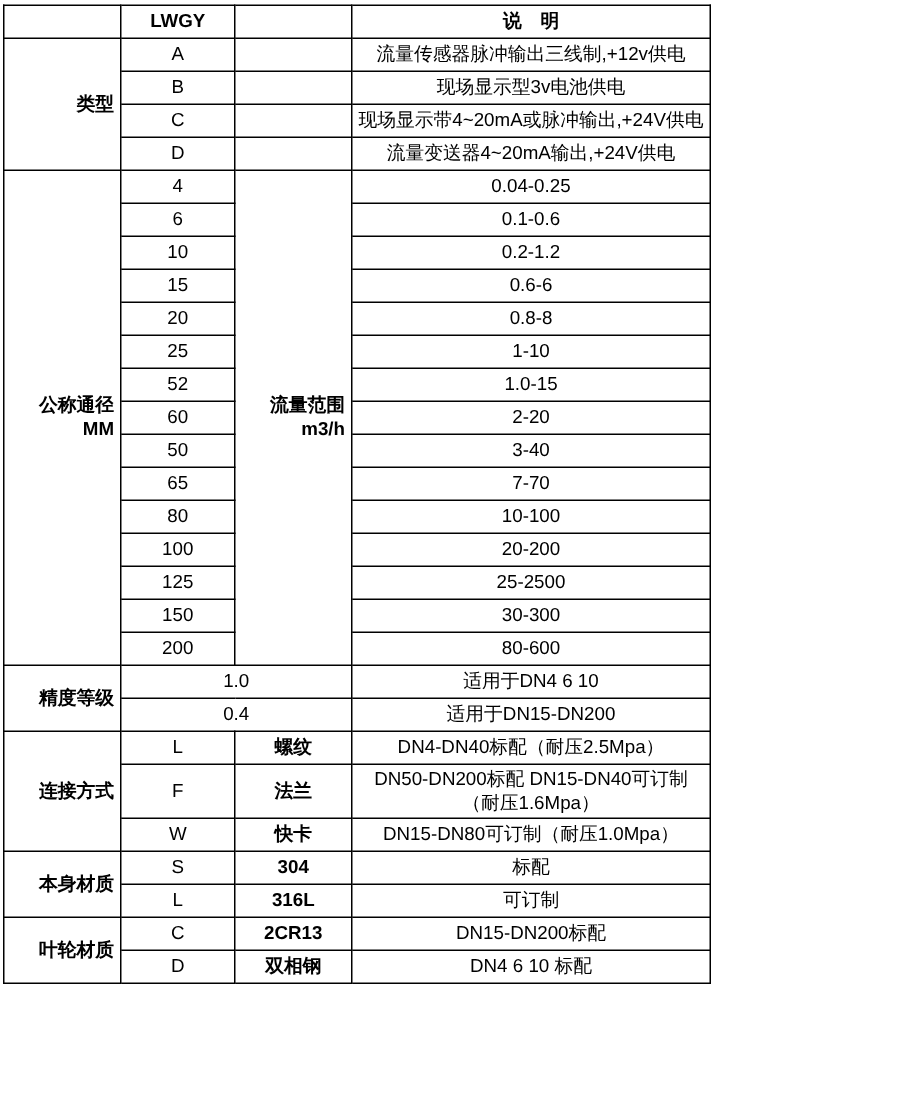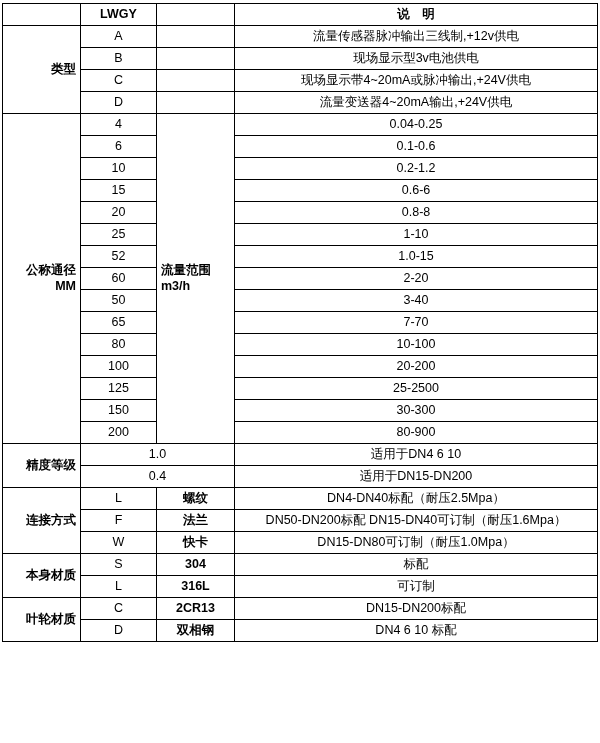--- a/index.html
+++ b/index.html
@@ -8,21 +8,21 @@
     background: #ffffff;
   }
   body {
     width: 600px;
     height: 743px;
     font-family: "Liberation Sans", sans-serif;
     color: #000;
   }
   #spec-table {
     border-collapse: collapse;
-    width: 596px;
+    width: 472px;
     margin: 3px 2px 0 2px;
     table-layout: fixed;
   }
   #spec-table td {
     border: 1px solid #000;
     font-size: 12.5px;
     line-height: 1.25;
     padding: 2px 4px;
     vertical-align: middle;
     height: 22px;
@@ -31,21 +31,21 @@
   .col-a { width: 78px; }
   .col-b { width: 76px; }
   .col-c { width: 78px; }
   .col-d { width: auto; }
 
   .c { text-align: center; }
   .l { text-align: center; padding-left: 6px; }
   .bold { font-weight: bold; }
   .hdr { font-weight: bold; text-align: center; }
   .cat { font-weight: bold; text-align: right; }
-  .rangecell { text-align: left; font-weight: bold; line-height: 1.6; }
+  .rangecell { text-align: right; font-weight: bold; line-height: 1.6; }
 </style>
 </head>
 <body>
 
 <table id="spec-table">
   <colgroup>
     <col class="col-a">
       <col class="col-b">
       <col class="col-c">
       <col class="col-d">
@@ -140,21 +140,21 @@
     <tr>
       <td class="c">125</td>
       <td class="l">25-2500</td>
     </tr>
     <tr>
       <td class="c">150</td>
       <td class="l">30-300</td>
     </tr>
     <tr>
       <td class="c">200</td>
-      <td class="l">80-900</td>
+      <td class="l">80-600</td>
     </tr>
 
     <tr>
       <td class="cat" rowspan="2">精度等级</td>
       <td class="c" colspan="2">1.0</td>
       <td class="l">适用于DN4  6  10</td>
     </tr>
     <tr>
       <td class="c" colspan="2">0.4</td>
       <td class="l">适用于DN15-DN200</td>

